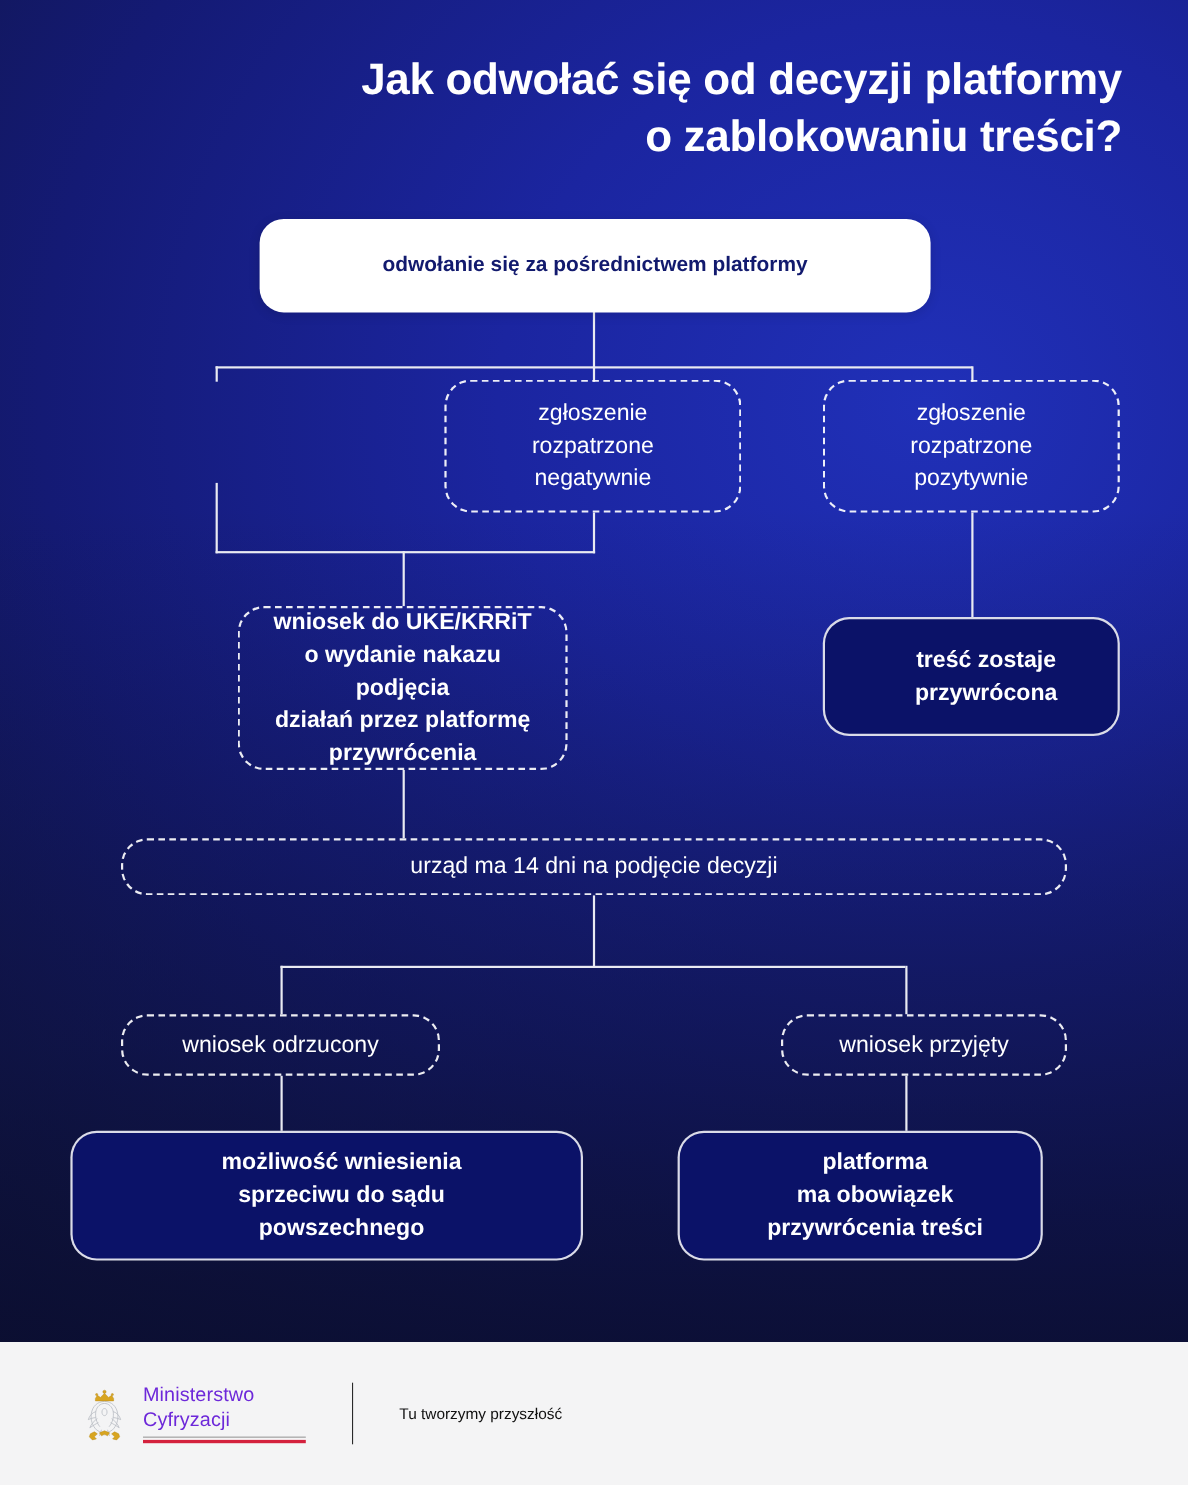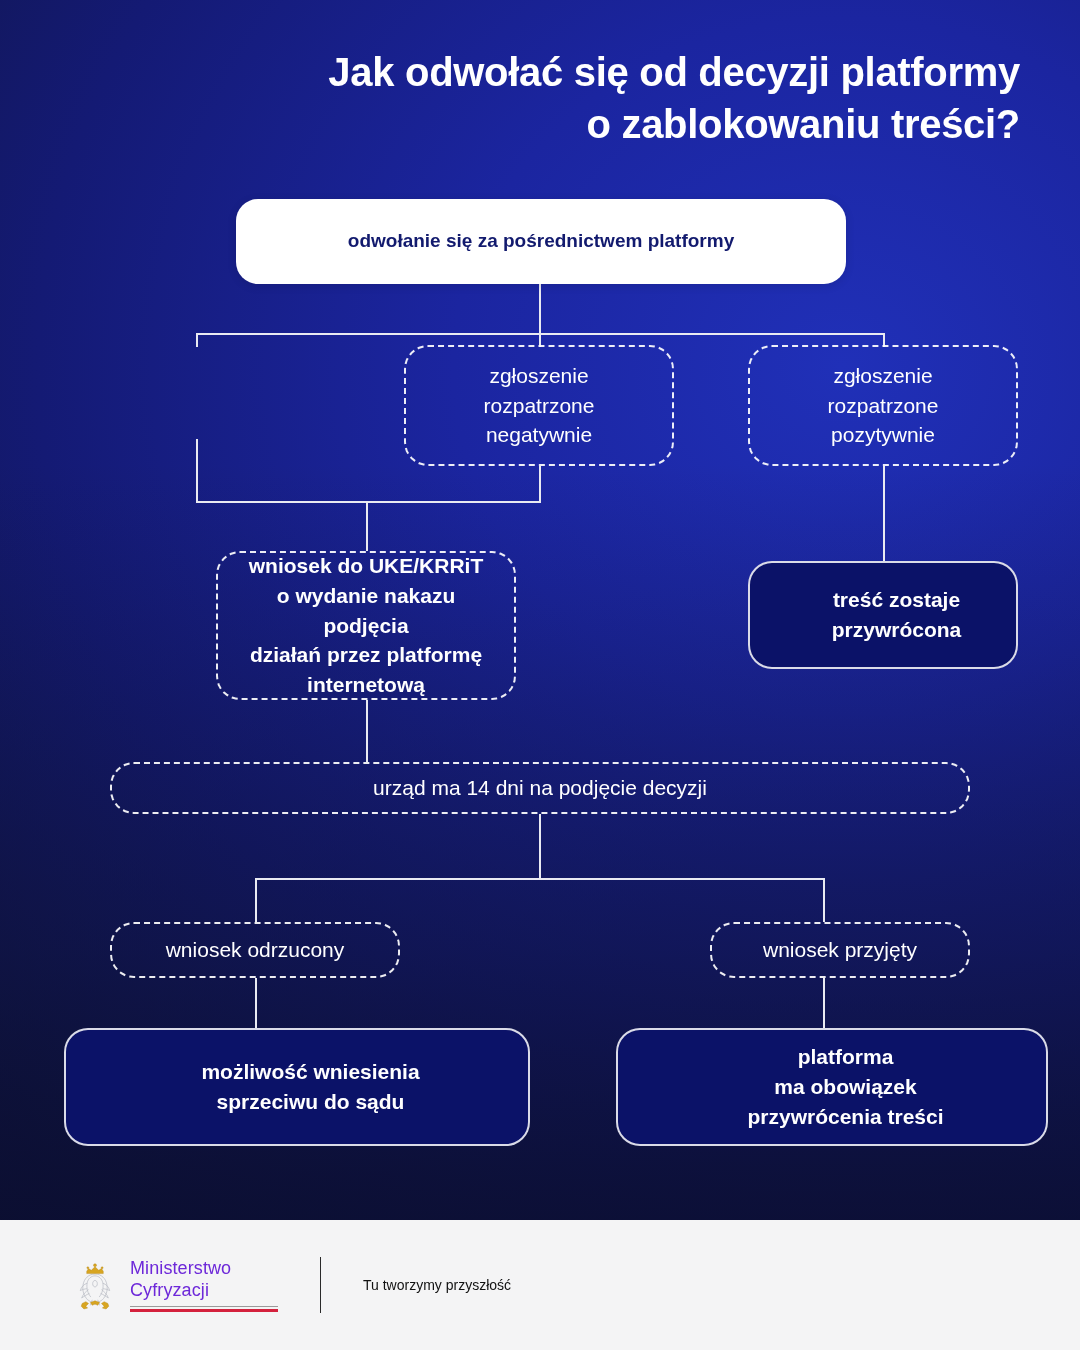--- a/index.html
+++ b/index.html
@@ -149,21 +149,21 @@
       <span>rozpatrzone</span>
       <span>pozytywnie</span>
     </span>
   </div>
 
   <div class="node node-dashed bold" style="left:216px;top:551px;width:300px;height:149px;">
     <span class="txt">
       <span>wniosek do UKE/KRRiT</span>
       <span>o wydanie nakazu podjęcia</span>
       <span>działań przez platformę</span>
-      <span>internetową</span>
+      <span>przywrócenia</span>
     </span>
   </div>
 
   <div class="node node-solid" style="left:748px;top:561px;width:270px;height:108px;">
     <span class="txt">
       <span>treść zostaje</span>
       <span>przywrócona</span>
     </span>
   </div>
 
@@ -176,24 +176,25 @@
   </div>
 
   <div class="node node-dashed" style="left:710px;top:922px;width:260px;height:56px;">
     <span class="txt">wniosek przyjęty</span>
   </div>
 
   <div class="node node-solid" style="left:64px;top:1028px;width:466px;height:118px;">
     <span class="txt">
       <span>możliwość wniesienia</span>
       <span>sprzeciwu do sądu</span>
-    </span>
-  </div>
-
-  <div class="node node-solid" style="left:616px;top:1028px;width:432px;height:118px;">
+      <span>powszechnego</span>
+    </span>
+  </div>
+
+  <div class="node node-solid" style="left:616px;top:1028px;width:332px;height:118px;">
     <span class="txt">
       <span>platforma</span>
       <span>ma obowiązek</span>
       <span>przywrócenia treści</span>
     </span>
   </div>
 
   <div class="footer">
     <div class="brand">
 

